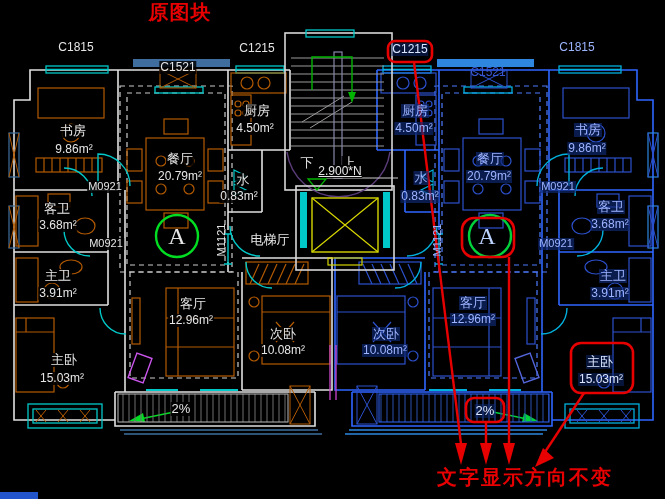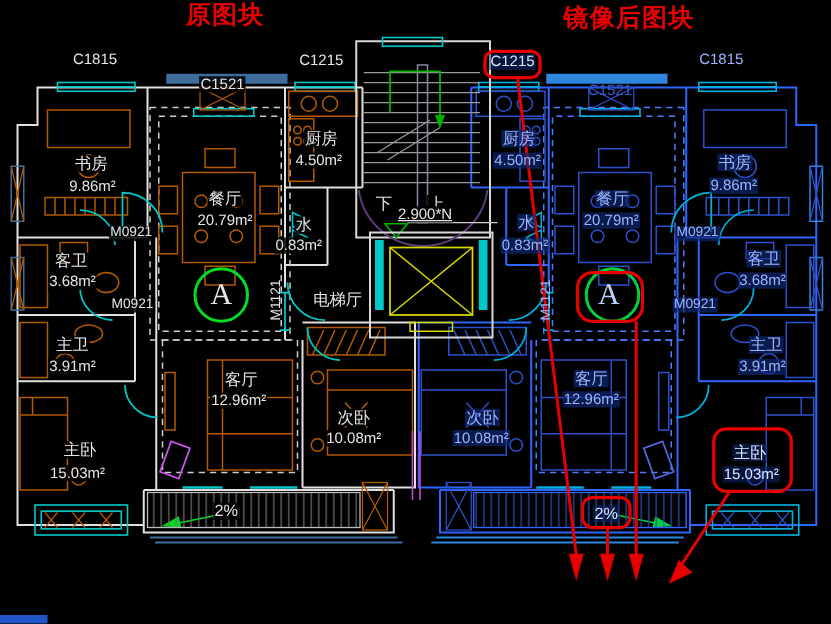--- a/index.html
+++ b/index.html
@@ -197,21 +197,20 @@
   </g>
   <g fill="#e60000" stroke="none">
     <polygon points="455,443 467,443 461,465"></polygon>
     <polygon points="480,443 492,443 486,465"></polygon>
     <polygon points="503,443 515,443 509,465"></polygon>
     <polygon points="535,467 543,448 554,458"></polygon>
   </g>
 </svg>
 
 <span class="t title" style="left:180px;top:2px;">原图块</span>
-<span class="t title" style="left:503px;top:5px;">镜像后图块</span>
 
 <span class="t" style="left:76px;top:41px;">C1815</span>
 <span class="t" style="left:178px;top:61px;">C1521</span>
 <span class="t" style="left:257px;top:42px;">C1215</span>
 <span class="t t13" style="left:73px;top:124px;">书房</span>
 <span class="t" style="left:74px;top:143px;">9.86m²</span>
 <span class="t t11" style="left:105px;top:181px;">M0921</span>
 <span class="t t13" style="left:57px;top:202px;">客卫</span>
 <span class="t" style="left:58px;top:219px;">3.68m²</span>
 <span class="t t11" style="left:106px;top:238px;">M0921</span>
@@ -258,14 +257,15 @@
 <span class="t tb t13" style="left:386px;top:327px;">次卧</span>
 <span class="t tb" style="left:385px;top:344px;">10.08m²</span>
 <span class="t tb t13" style="left:473px;top:296px;">客厅</span>
 <span class="t tb" style="left:473px;top:313px;">12.96m²</span>
 <span class="t tb t13" style="left:613px;top:269px;">主卫</span>
 <span class="t tb" style="left:610px;top:287px;">3.91m²</span>
 <span class="t tbb t13" style="left:600px;top:355px;">主卧</span>
 <span class="t tbb" style="left:601px;top:373px;">15.03m²</span>
 <span class="t tbb t13" style="left:485px;top:404px;">2%</span>
 
+<span class="t note" style="left:525px;top:467px;">文字显示方向不变</span>
 
 </div>
 
 </body></html>

